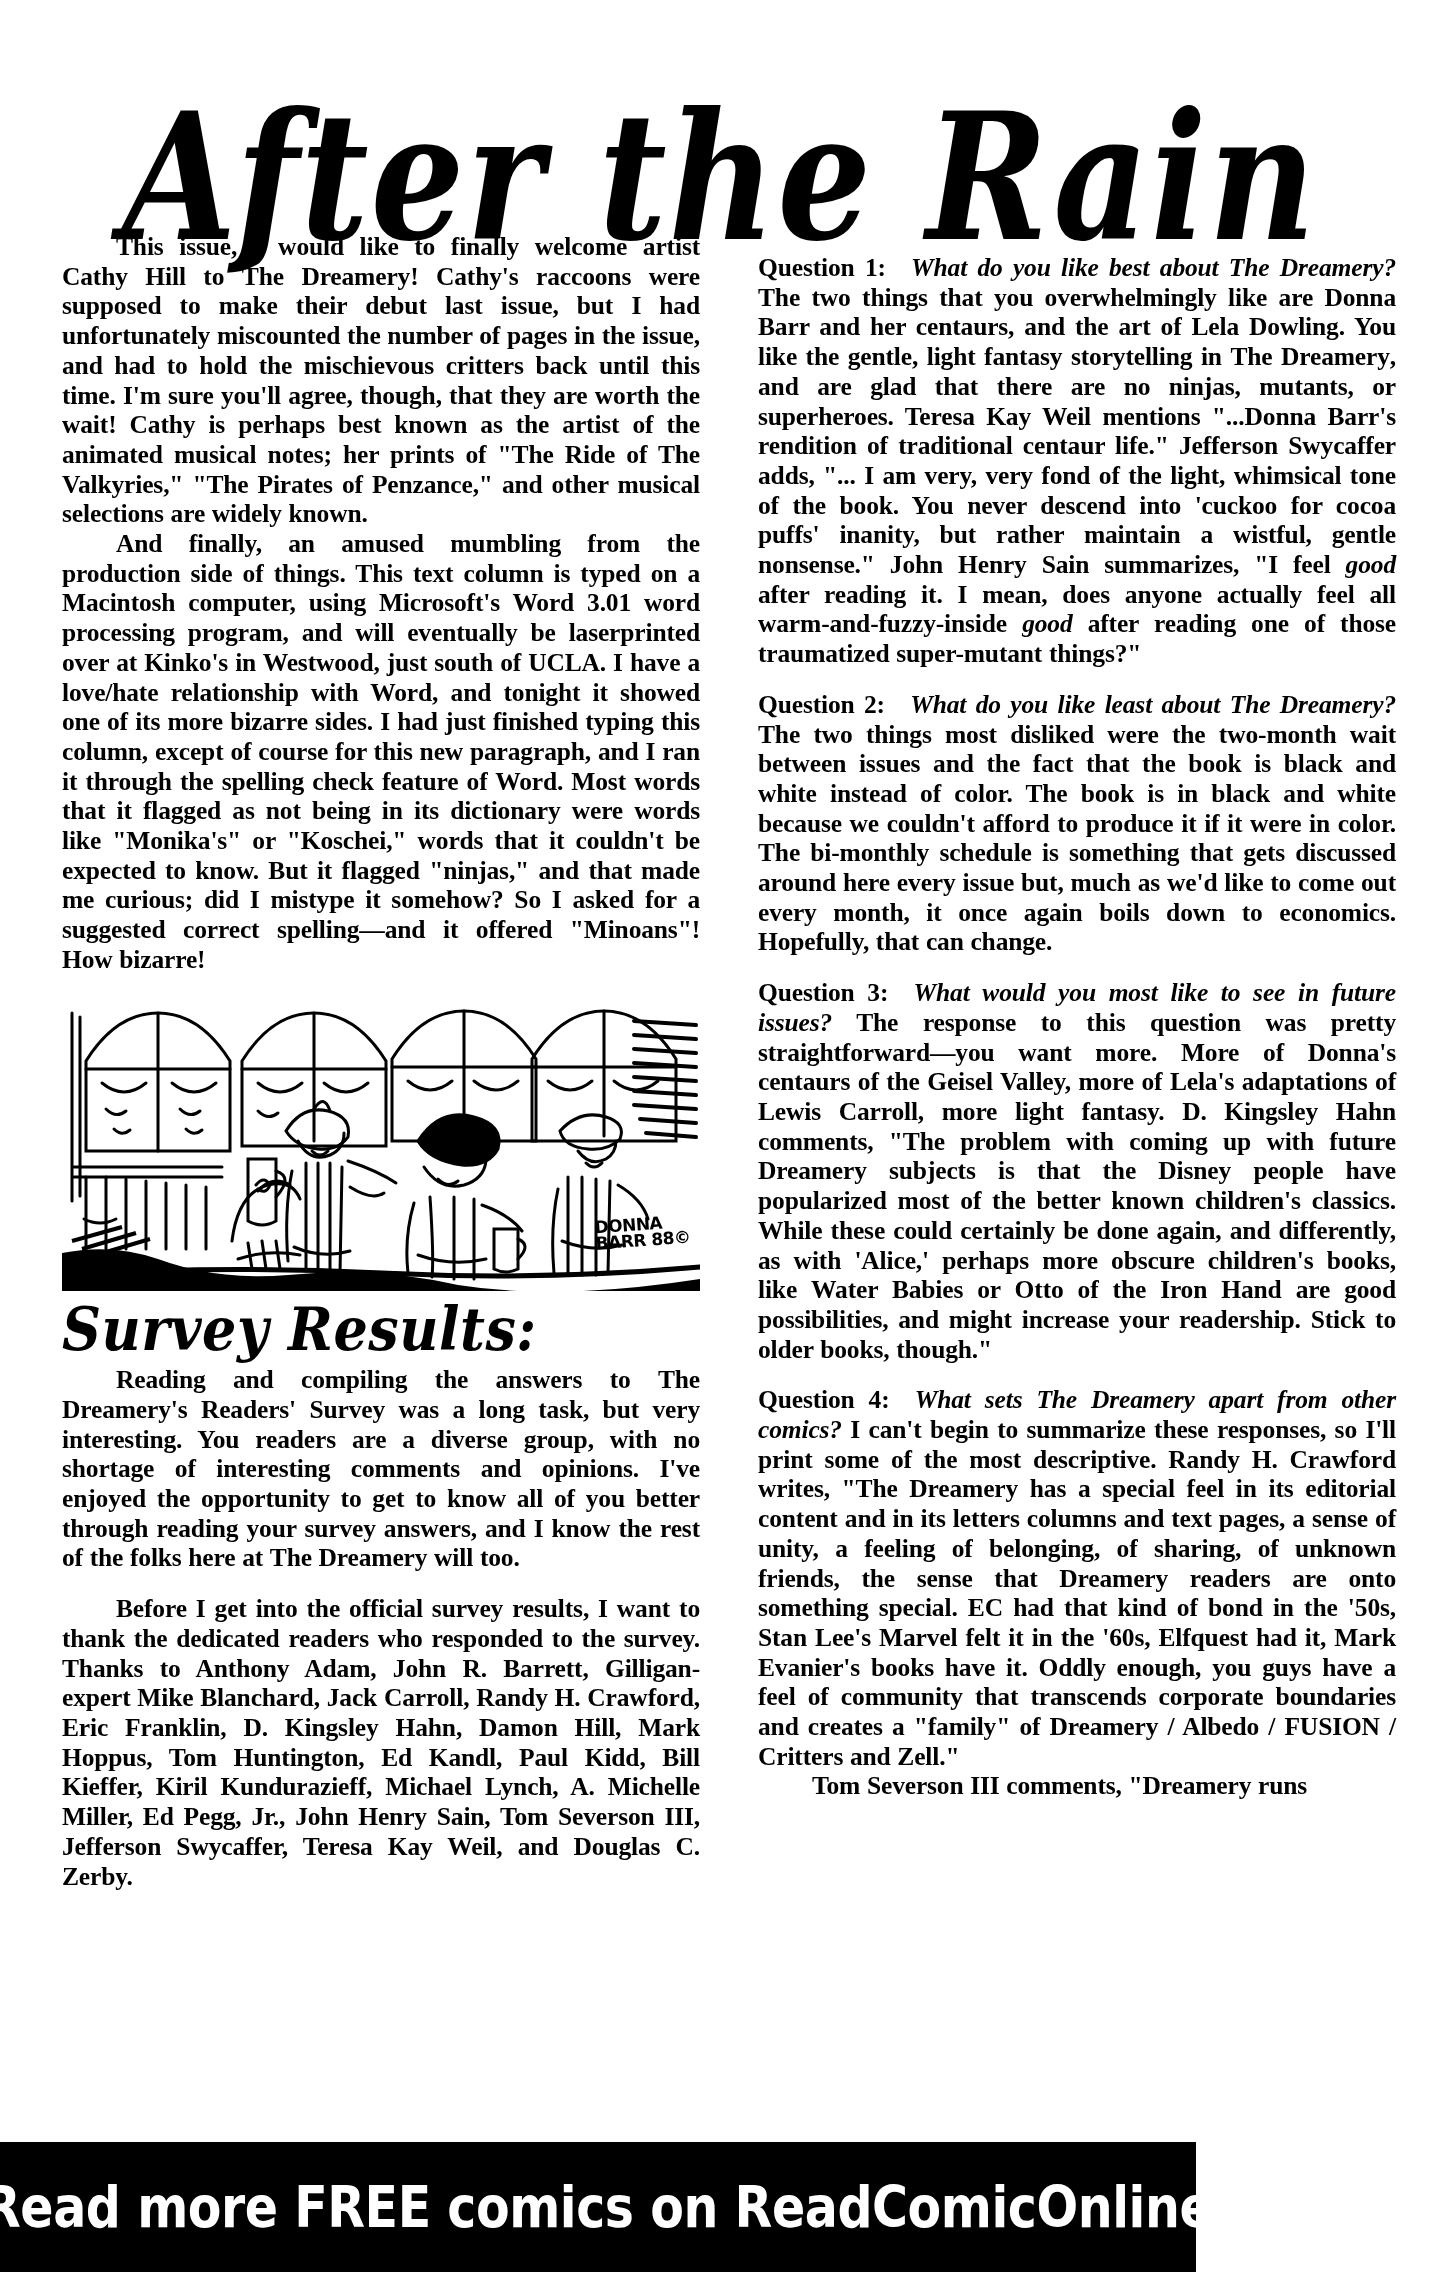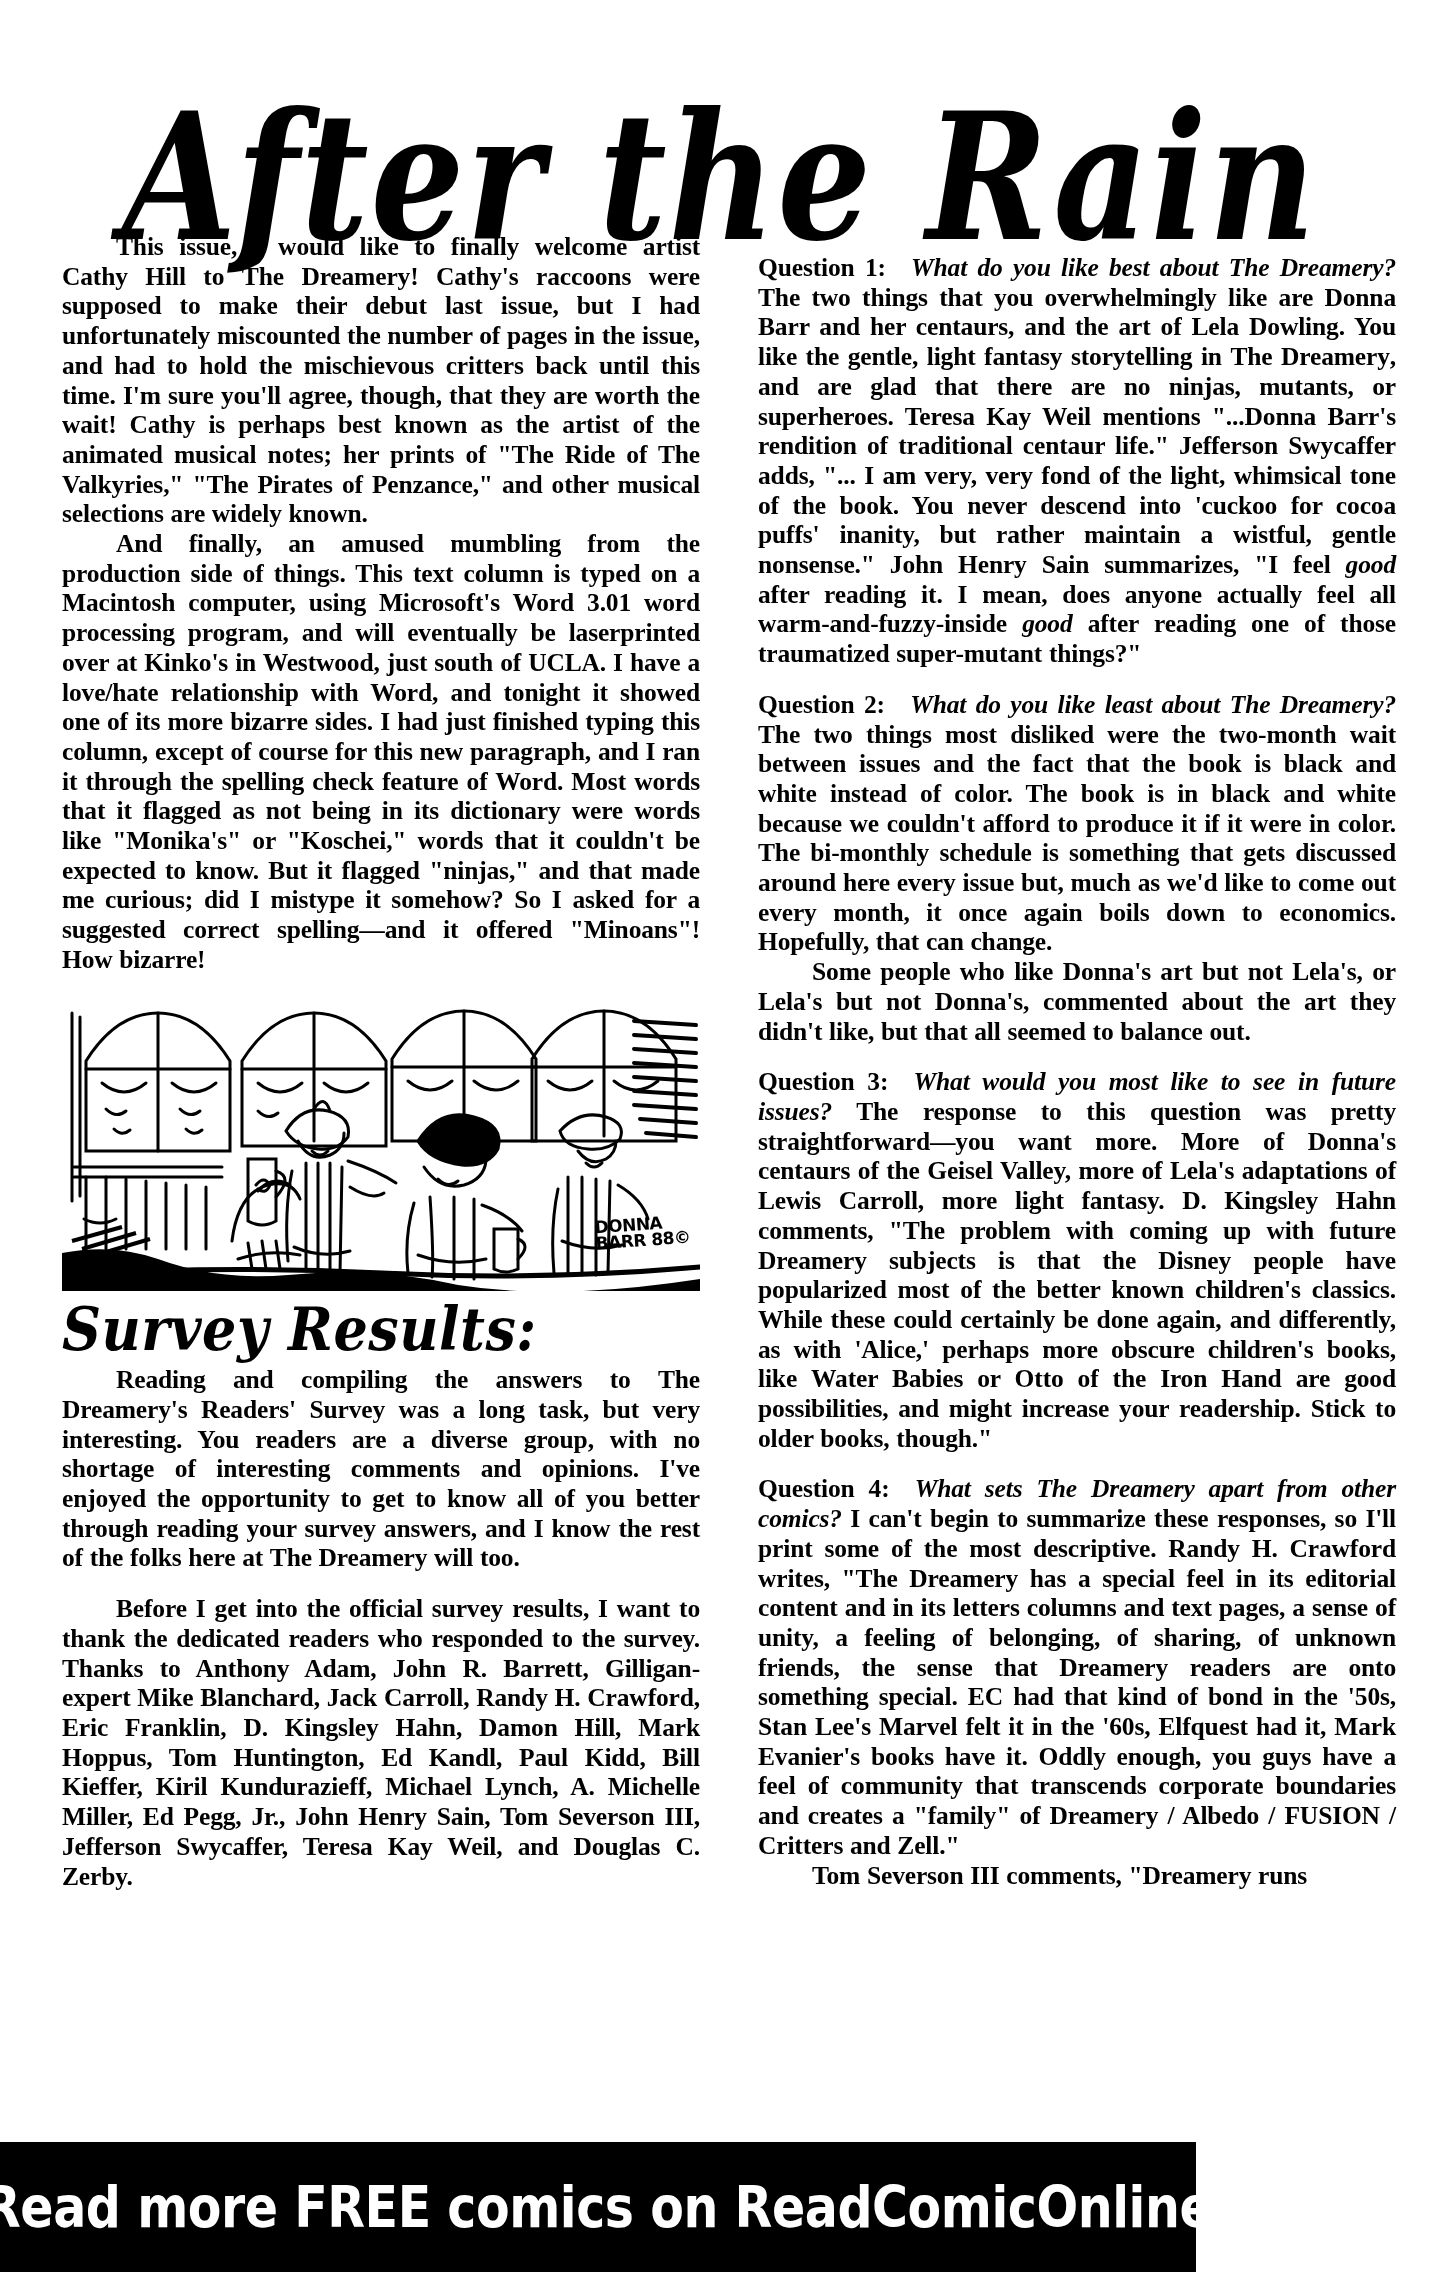--- a/index.html
+++ b/index.html
@@ -248,21 +248,20 @@
     <p class="t gap" id="ls2"><span>Before I get into the official survey results, I want to thank the dedicated readers who responded to the survey. Thanks to Anthony Adam, John R. Barrett, Gilligan-expert Mike Blanchard, Jack Carroll, Randy H. Crawford, Eric Franklin, D. Kingsley Hahn, Damon Hill, Mark Hoppus, Tom Huntington, Ed Kandl, Paul Kidd, Bill Kieffer, Kiril Kundurazieff, Michael Lynch, A. Michelle Miller, Ed Pegg, Jr., John Henry Sain, Tom Severson III, Jefferson Swycaffer, Teresa Kay Weil, and Douglas C. Zerby.</span></p>
 
   </div>
 
   <div class="col">
 
 
     <p class="t noindent gap" id="rq1"><span class="b">Question 1:</span>  <span class="i">What do you like best about </span><span class="bi">The Dreamery?</span><span><span> The two things that you overwhelmingly like are Donna Barr and her centaurs, and the art of Lela Dowling. You like the gentle, light fantasy storytelling in </span><span class="b">The Dreamery</span><span>, and are glad that there are no ninjas, mutants, or superheroes. Teresa Kay Weil mentions "...Donna Barr's rendition of traditional centaur life." Jefferson Swycaffer adds, "... I am very, very fond of the light, whimsical tone of the book. You never descend into 'cuckoo for cocoa puffs' inanity, but rather maintain a wistful, gentle nonsense." John Henry Sain summarizes, "I feel </span><span class="i">good</span><span> after reading it. I mean, does anyone actually feel all warm-and-fuzzy-inside </span><span class="i">good</span><span> after reading one of those traumatized super-mutant things?"</span></span></p>
 
     <p class="t noindent gap" id="rq2"><span class="b">Question 2:</span>  <span class="i">What do you like least about </span><span class="bi">The Dreamery?</span><span><span> The two things most disliked were the two-month wait between issues and the fact that the book is black and white instead of color. The book is in black and white because we couldn't afford to produce it if it were in color. The bi-monthly schedule is something that gets discussed around here every issue but, much as we'd like to come out every month, it once again boils down to economics. Hopefully, that can change.</span></span></p>
-    <p class="t" id="rq2b"><span>Some people who like Donna's art but not Lela's, or Lela's but not Donna's, commented about the art they didn't like, but that all seemed to balance out.</span></p>
 
     <p class="t noindent gap" id="rq3"><span class="b">Question 3:</span>  <span class="i">What would you most like to see in future issues?</span><span><span> The response to this question was pretty straightforward—you want more. More of Donna's centaurs of the Geisel Valley, more of Lela's adaptations of Lewis Carroll, more light fantasy. D. Kingsley Hahn comments, "The problem with coming up with future </span><span class="b">Dreamery</span><span> subjects is that the Disney people have popularized most of the better known children's classics. While these could certainly be done again, and differently, as with 'Alice,' perhaps more obscure children's books, like </span><span class="b">Water Babies</span><span> or </span><span class="b">Otto of the Iron Hand</span><span> are good possibilities, and might increase your readership. Stick to older books, though."</span></span></p>
 
     <p class="t noindent gap" id="rq4"><span class="b">Question 4:</span>  <span class="i">What sets The Dreamery apart from other comics?</span><span><span> I can't begin to summarize these responses, so I'll print some of the most descriptive. Randy H. Crawford writes, "</span><span class="b">The Dreamery</span><span> has a special feel in its editorial content and in its letters columns and text pages, a sense of unity, a feeling of belonging, of sharing, of unknown friends, the sense that </span><span class="b">Dreamery</span><span> readers are onto something special. EC had that kind of bond in the '50s, Stan Lee's Marvel felt it in the '60s, </span><span class="b">Elfquest</span><span> had it, Mark Evanier's books have it. Oddly enough, you guys have a feel of community that transcends corporate boundaries and creates a "family" of </span><span class="b">Dreamery / Albedo / FUSION / Critters</span><span> and Zell."</span></span></p>
     <p class="t" id="rq4b"><span>Tom Severson III comments, "</span><span class="b">Dreamery</span><span> runs</span></p>
 
   </div>
 </div>
 
 <div class="banner">

